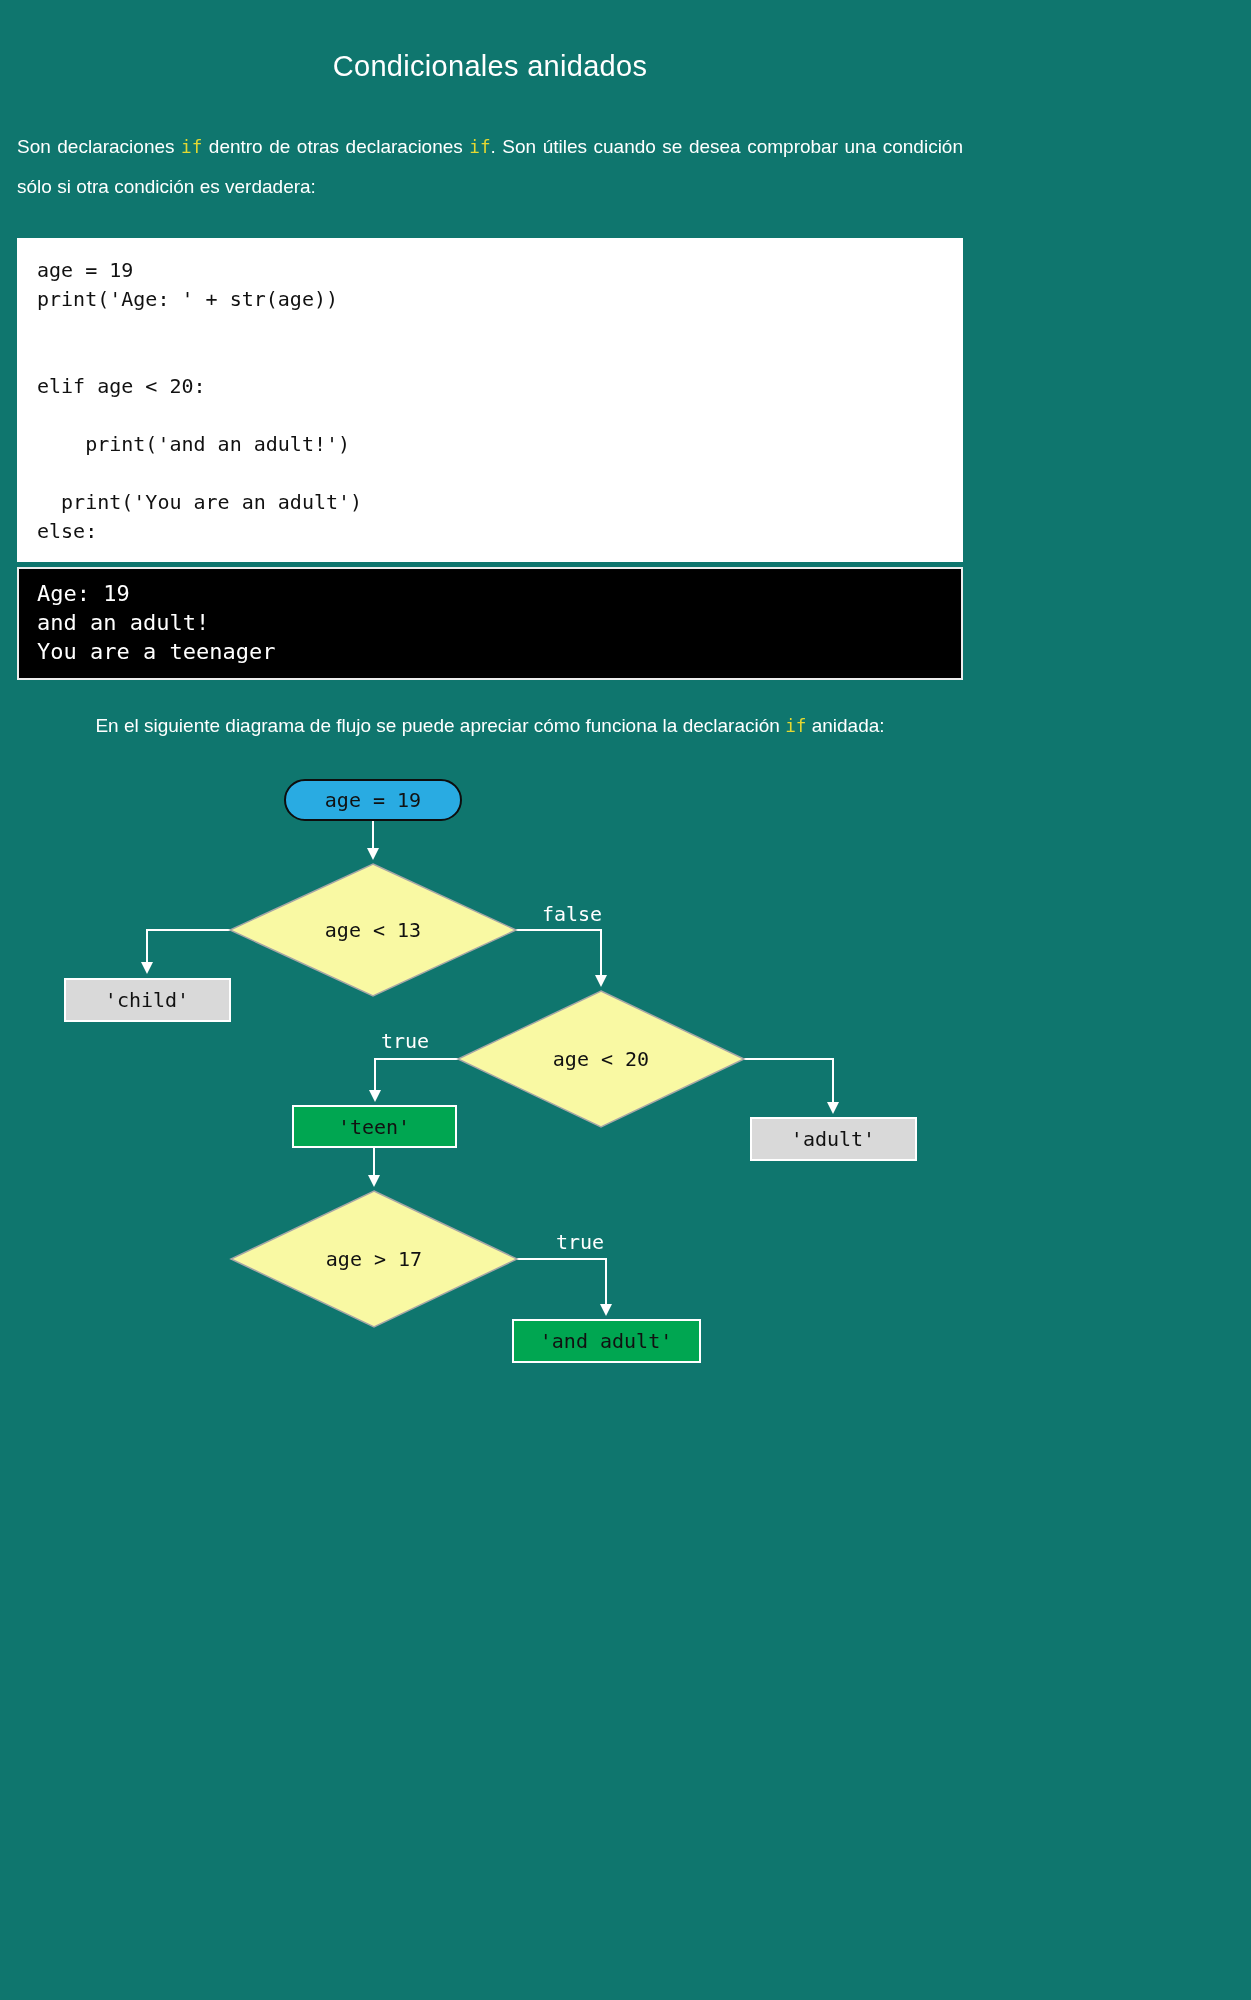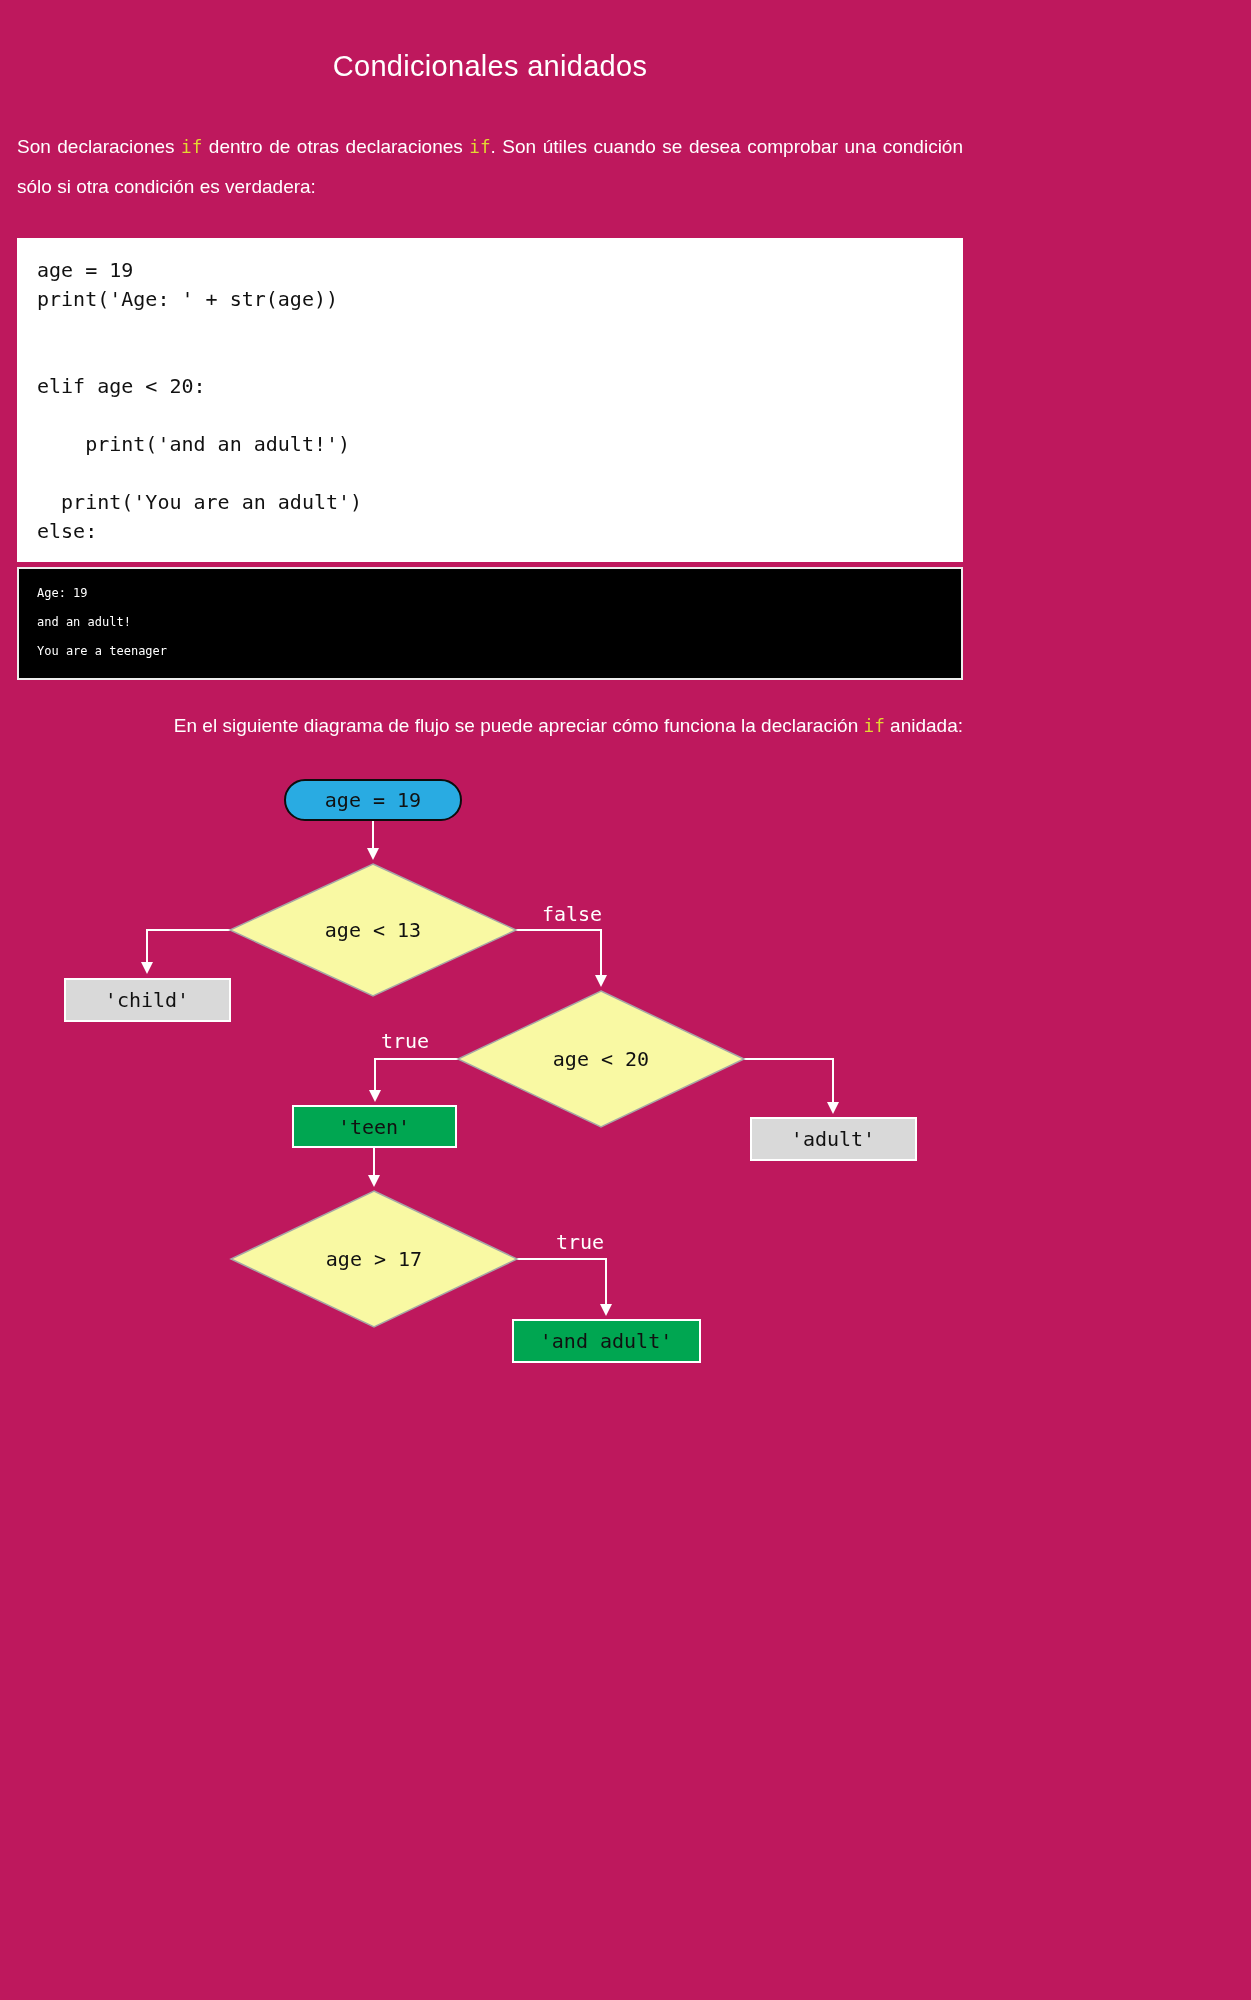--- a/index.html
+++ b/index.html
@@ -1,37 +1,37 @@
 <!DOCTYPE html>
 <html><head>
 <meta charset="utf-8">
 <style>
   html,body { margin:0; padding:0; background:#1b1b1b; }
   .page {
     position:relative;
     width:1251px; height:2000px;
-    background:#be185d;
+    background:#0f766e;
     font-family:"Liberation Sans", sans-serif;
     overflow:hidden;
   }
   .content { width:946px; margin-left:17px; padding-top:50px; }
 
   .title {
     margin:0 0 44px 0;
     font-size:29px; font-weight:400;
     color:#ffffff; text-align:center;
     letter-spacing:0.3px;
   }
 
   .para {
     margin:0 0 32px 0;
     font-size:19px; line-height:39px;
     color:#ffffff; text-align:justify;
   }
-  .para2 { margin:26px 0 26px 0; text-align:right; }
+  .para2 { margin:26px 0 26px 0; text-align:center; }
 
   .kw {
     font-family:"DejaVu Sans Mono", monospace;
     font-size:0.93em;
     color:#e3d832;
   }
 
   .code-block {
     background:#ffffff;
     border:2px solid #ffffff;
@@ -41,21 +41,21 @@
   }
   .cl { white-space:pre; line-height:29px; min-height:29px; }
   .kw-blue { color:#1a7ad4; }
 
   .output-block {
     margin-top:5px;
     background:#000000;
     border:2px solid #ededed;
     padding:10px 10px 12px 18px;
     font-family:"DejaVu Sans Mono", monospace;
-    font-size:12px; color:#ffffff;
+    font-size:22px; color:#ffffff;
   }
   .ol { white-space:pre; line-height:29px; }
 
   .flowchart { margin-top:26px; width:946px; height:604px; }
 
   svg text {
     font-family:"DejaVu Sans Mono", monospace;
     font-size:20px;
   }
   .node-label { fill:#111111; }

